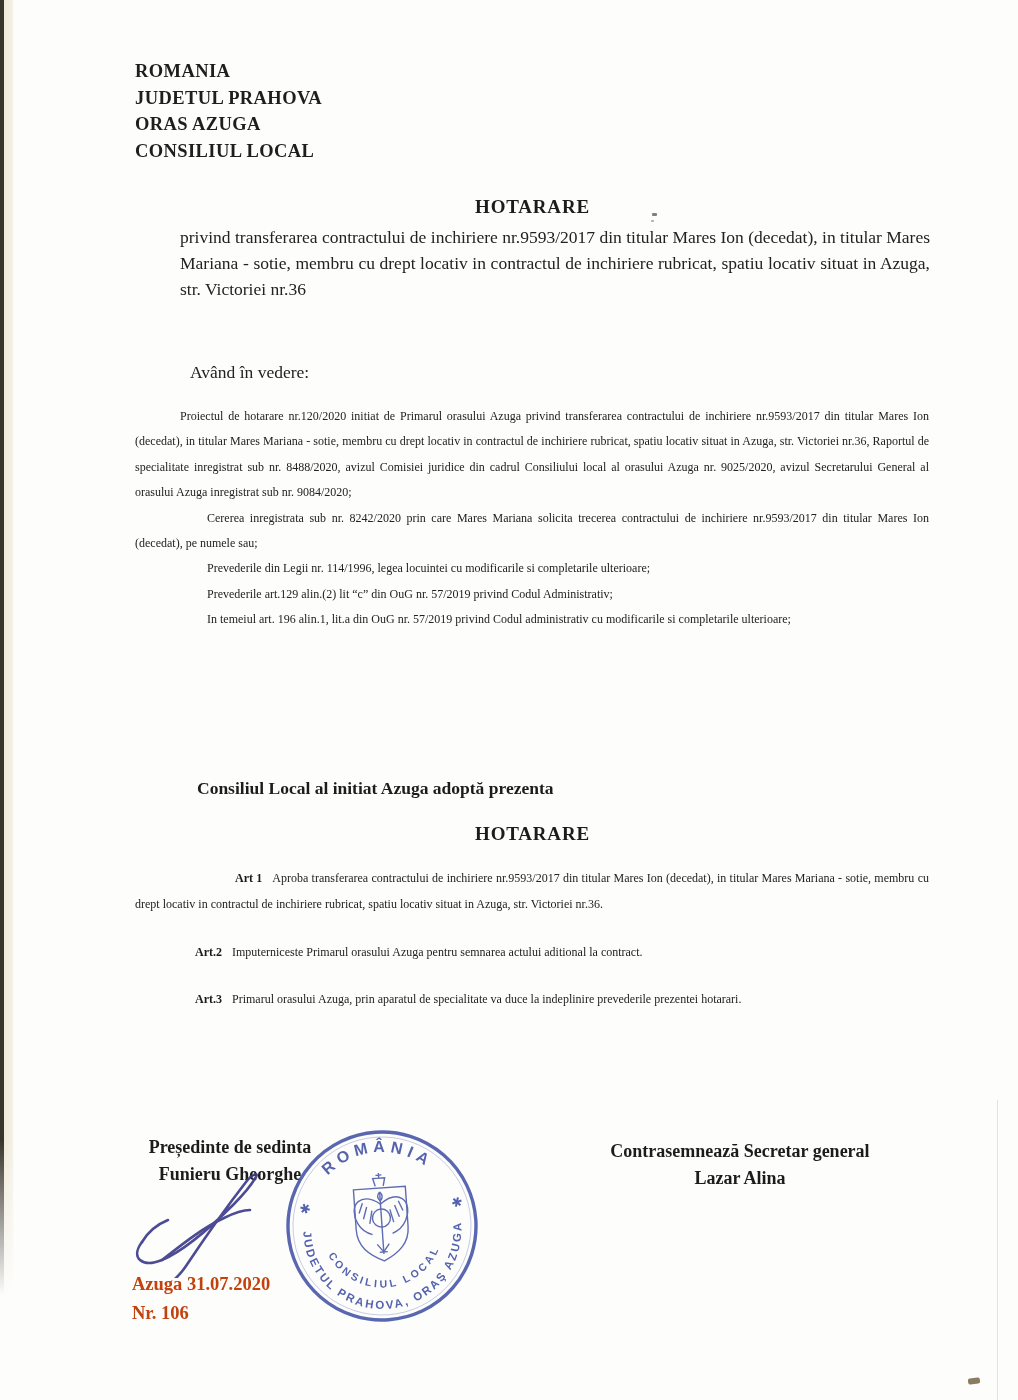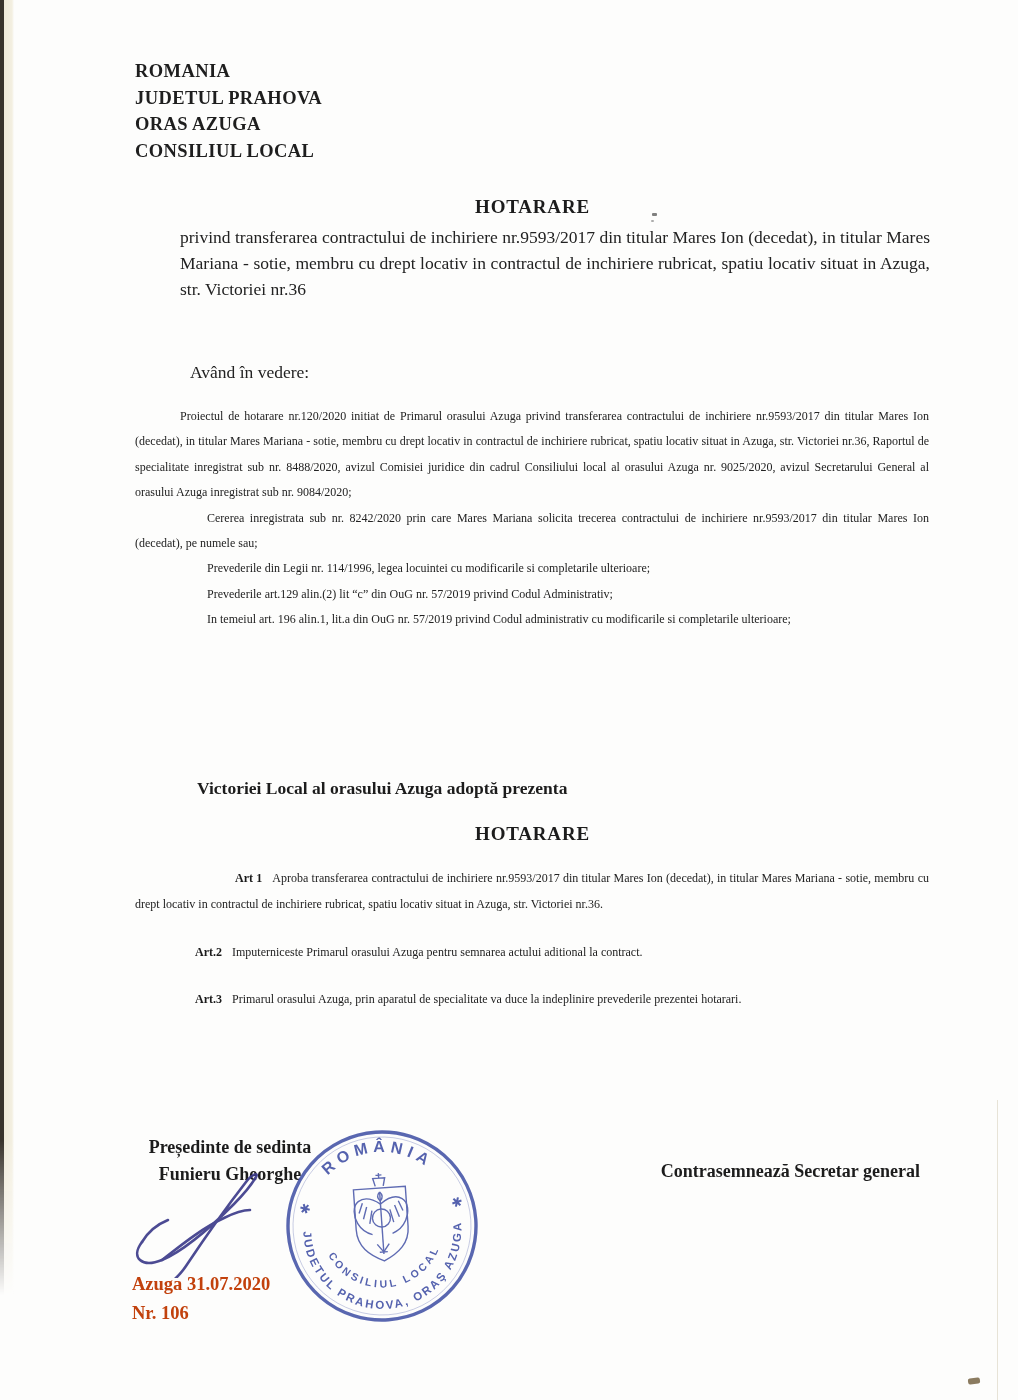--- a/index.html
+++ b/index.html
@@ -72,22 +72,22 @@
   .articles p{margin:0 0 16px 0;}
   .articles p.a1{text-indent:100px;}
   .articles p.a23{text-indent:60px;margin-top:22px;}
   .articles .art-label{font-weight:bold;color:#1b1b1b;margin-right:10px;}
 
   .sig-left{
     position:absolute;left:130px;top:1134px;width:200px;text-align:center;
     font-weight:bold;font-size:18px;line-height:27px;color:#1c1c1c;
   }
   .sig-right{
-    position:absolute;left:560px;top:1138px;width:360px;text-align:right;
-    font-weight:bold;font-size:18px;line-height:27px;color:#1c1c1c;margin-top:20px;
+    position:absolute;left:560px;top:1138px;width:360px;text-align:center;
+    font-weight:bold;font-size:18px;line-height:27px;color:#1c1c1c;
   }
   .signature-svg{position:absolute;left:128px;top:1168px;}
   .stamp-svg{position:absolute;left:282px;top:1126px;transform:rotate(-4deg);}
   .footer{
     position:absolute;left:132px;top:1270px;
     font-weight:bold;font-size:18.5px;line-height:29px;color:#c2410c;white-space:pre-line;
   }
 </style>
 </head>
 <body>
@@ -110,37 +110,38 @@
 <div class="having">Având în vedere:</div>
 
 <div class="recitals">
   <p class="ind1">Proiectul de hotarare nr.120/2020 initiat de Primarul orasului Azuga privind transferarea contractului de inchiriere nr.9593/2017 din titular Mares Ion (decedat), in titular Mares Mariana - sotie, membru cu drept locativ in contractul de inchiriere rubricat, spatiu locativ situat in Azuga, str. Victoriei nr.36,  Raportul de specialitate inregistrat sub nr. 8488/2020, avizul Comisiei juridice din cadrul Consiliului local al orasului Azuga nr. 9025/2020, avizul Secretarului General al orasului Azuga inregistrat sub nr. 9084/2020;</p>
   <p class="ind2">Cererea inregistrata sub nr. 8242/2020 prin care Mares Mariana solicita trecerea contractului de inchiriere nr.9593/2017 din titular Mares Ion (decedat), pe numele sau;</p>
   <p class="ind2">Prevederile din Legii nr. 114/1996, legea locuintei cu modificarile si completarile ulterioare;</p>
   <p class="ind2">Prevederile  art.129 alin.(2) lit “c”  din OuG nr. 57/2019 privind Codul Administrativ;</p>
   <p class="ind2">In temeiul art. 196 alin.1, lit.a din OuG nr. 57/2019 privind Codul administrativ cu modificarile si completarile ulterioare;</p>
 </div>
 
-<div class="adoption">Victoriei Local al orasului Azuga adoptă prezenta</div>
+<div class="adoption">Consiliul Local al initiat Azuga adoptă prezenta</div>
 
 <div class="decision-title">HOTARARE</div>
 
 <div class="articles">
   <p class="a1"><span class="art-label">Art 1</span><span>Aproba  transferarea contractului de inchiriere nr.9593/2017 din titular Mares Ion (decedat), in titular Mares Mariana - sotie, membru cu drept locativ in contractul de inchiriere rubricat, spatiu locativ situat in Azuga, str. Victoriei nr.36.</span></p>
   <p class="a23"><span class="art-label">Art.2</span><span>Imputerniceste Primarul orasului Azuga pentru semnarea actului aditional la contract.</span></p>
   <p class="a23"><span class="art-label">Art.3</span><span>Primarul orasului Azuga, prin aparatul de specialitate va duce la indeplinire prevederile prezentei hotarari.</span></p>
 </div>
 
 <div class="sig-left">
   <div>Președinte de sedinta</div>
   <div>Funieru Gheorghe</div>
 </div>
 
 <div class="sig-right">
   <div>Contrasemnează  Secretar general</div>
+  <div>Lazar Alina</div>
 </div>
 
 <svg class="signature-svg" width="210" height="110" viewBox="0 0 210 110">
   <g fill="none" stroke="#3d3c8b" stroke-width="2.6" stroke-linecap="round" opacity="0.92">
     <path d="M14,74 C2,90 14,100 34,92 C58,82 84,58 106,36 C116,26 124,16 128,9 C131,4 124,6 118,14 C104,32 82,62 58,98 C52,107 46,112 42,115"></path>
     <path d="M34,92 C52,78 74,60 96,50 C106,45 116,42 122,42"></path>
     <path d="M14,74 C20,64 30,56 40,52"></path>
   </g>
 </svg>
 

